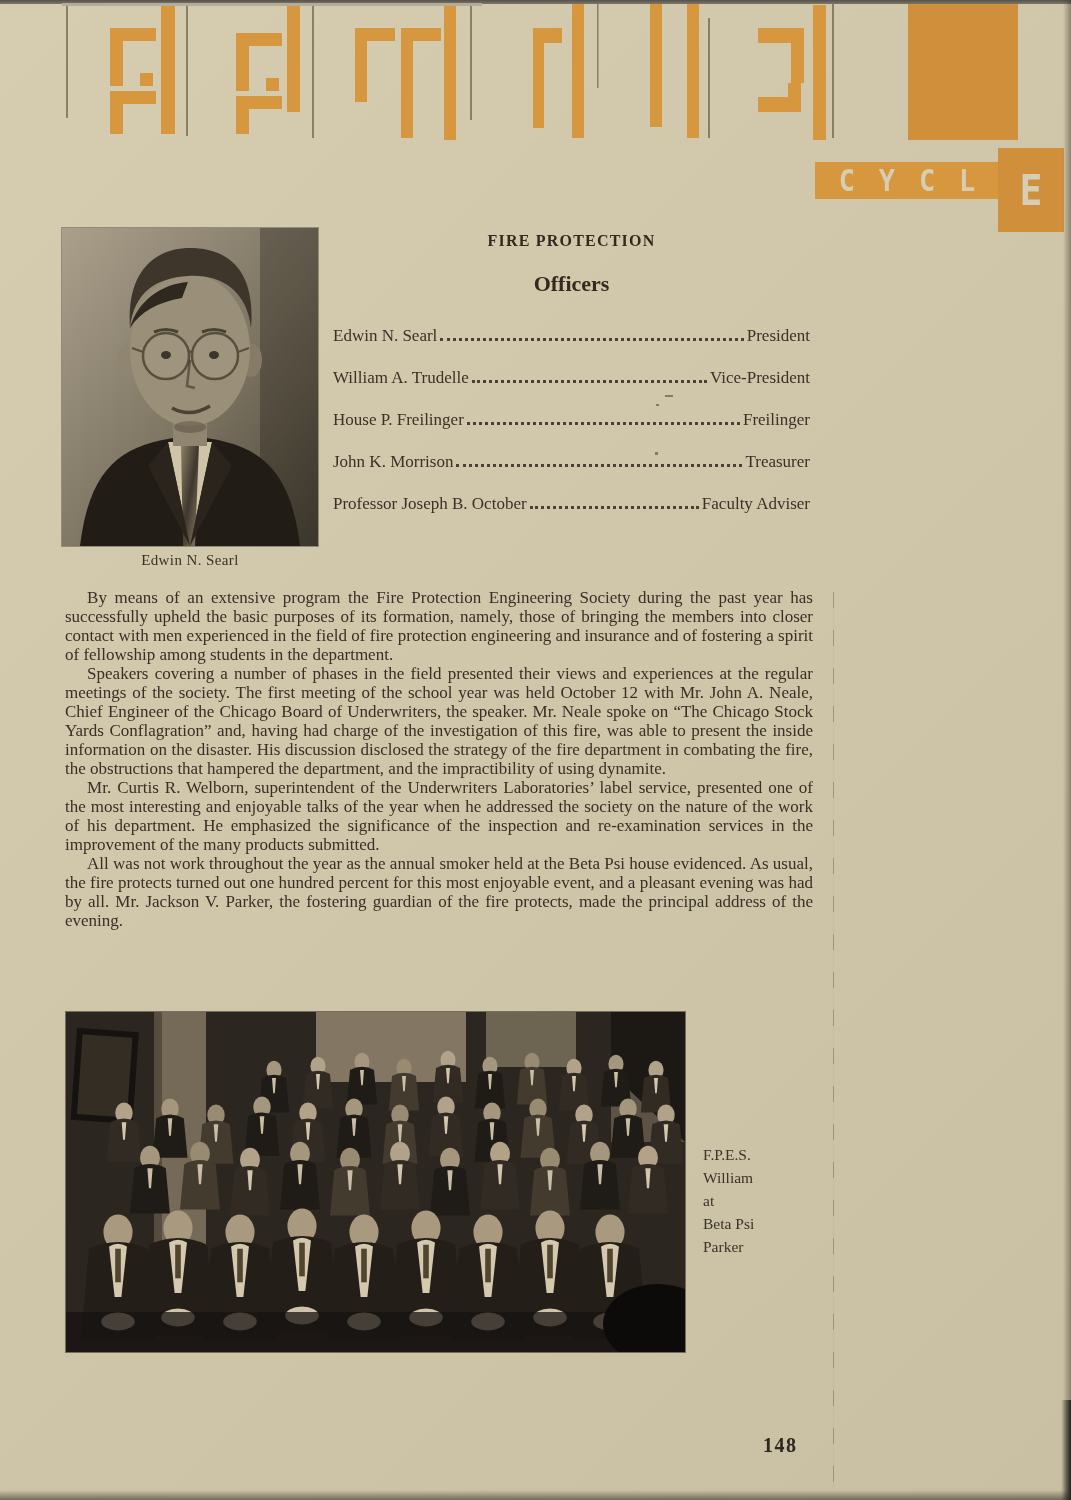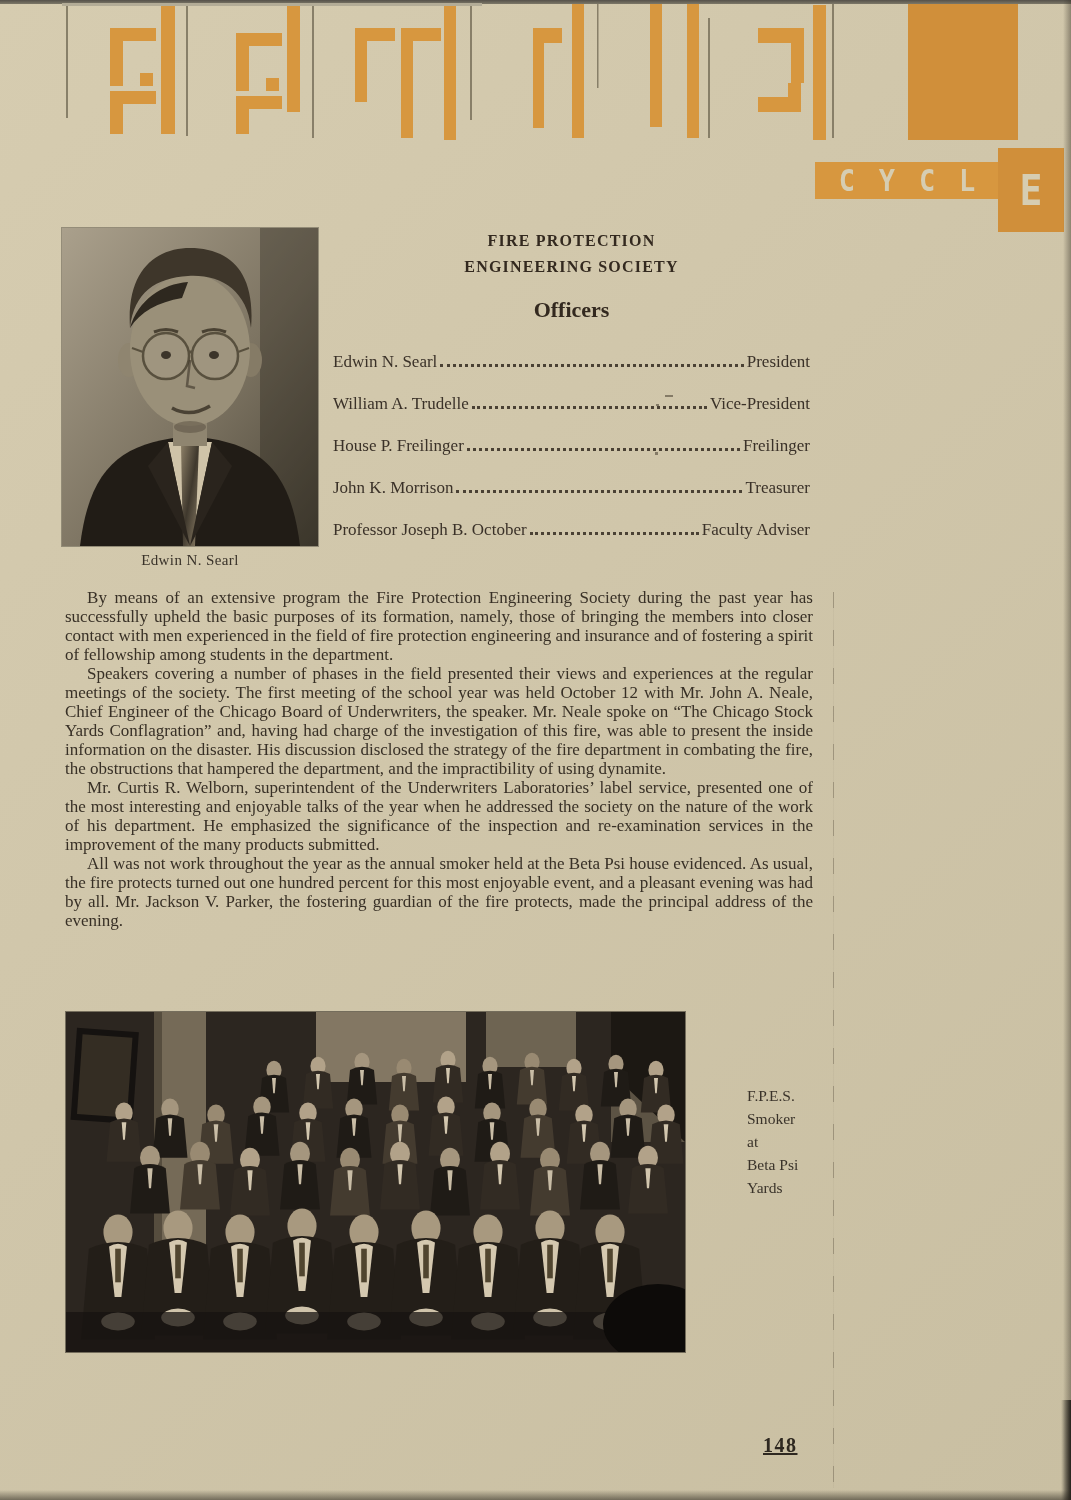--- a/index.html
+++ b/index.html
@@ -48,24 +48,24 @@
   .leader{flex:1;border-bottom:3px dotted #4a4134;margin:0 3px 6px 3px;}
 
   
   .body-text{position:absolute;left:65px;top:588px;width:748px;height:424px;overflow:hidden;
              font-size:17px;line-height:19px;text-align:justify;color:#383026;}
   .body-text p{margin:0;text-indent:1.3em;}
 
   
   .group-photo{position:absolute;left:66px;top:1012px;width:619px;height:340px;
                box-shadow:0 0 0 1px rgba(25,21,16,.5);}
-  .photo-caption{position:absolute;left:703px;top:1084px;font-size:15.5px;line-height:23px;color:#3a332a;margin-left:44px;}
+  .photo-caption{position:absolute;left:703px;top:1143px;font-size:15.5px;line-height:23px;color:#3a332a;}
 
   .page-number{position:absolute;left:763px;top:1434px;font-size:20px;font-weight:bold;
-               letter-spacing:1.5px;color:#2e2820;text-decoration:underline;}
+               letter-spacing:1.5px;color:#2e2820;}
 </style>
 </head>
 <body>
 
 <div class="page">
 
   <svg class="header-art" width="1071" height="240" viewBox="0 0 1071 240">
     <g fill="#d7973f">
 
       <rect x="110" y="28" width="46" height="13"></rect>
@@ -163,21 +163,20 @@
       <path d="M128,132 L125,158 L133,160" stroke="rgba(60,52,40,.6)" stroke-width="2.5" fill="none"></path>
       <path d="M110,180 Q128,190 148,178" stroke="#4a4234" stroke-width="3.5" fill="none"></path>
       <ellipse cx="128" cy="199" rx="16" ry="6" fill="rgba(60,52,40,.35)"></ellipse>
     </svg>
   </div>
   <div class="portrait-caption">Edwin N. Searl</div>
 
   <div class="society-col">
     <div class="society-title">
       <div>FIRE PROTECTION</div>
-      <div>ENGINEERING SOCIETY</div>
     </div>
     <div class="officers-heading">Officers</div>
     <div class="officers">
       <div class="officer-row">
         <span class="officer-name">Edwin N. Searl</span>
         <span class="leader"></span>
         <span class="officer-title">President</span>
       </div>
       <div class="officer-row">
         <span class="officer-name">William A. Trudelle</span>
@@ -297,24 +296,24 @@
           <use href="#ps" transform="translate(484,254) scale(1.12)"></use>
         <use href="#ps" transform="translate(544,258) scale(1.12)"></use>
       </g>
       <rect y="300" width="619" height="40" fill="#171310" opacity=".75"></rect>
       <ellipse cx="592" cy="312" rx="55" ry="40" fill="#0d0b09"></ellipse>
     </svg>
   </div>
 
   <div class="photo-caption">
     <div>F.P.E.S.</div>
-    <div>Smoker</div>
+    <div>William</div>
     <div>at</div>
     <div>Beta Psi</div>
-    <div>Yards</div>
+    <div>Parker</div>
   </div>
 
   <div class="page-number">148</div>
 
   <div class="edge-top"></div>
   <div class="edge-top-light"></div>
   <div class="edge-right"></div>
   <div class="edge-right-dark"></div>
   <div class="edge-bottom"></div>
   <div class="fold-line"></div>

